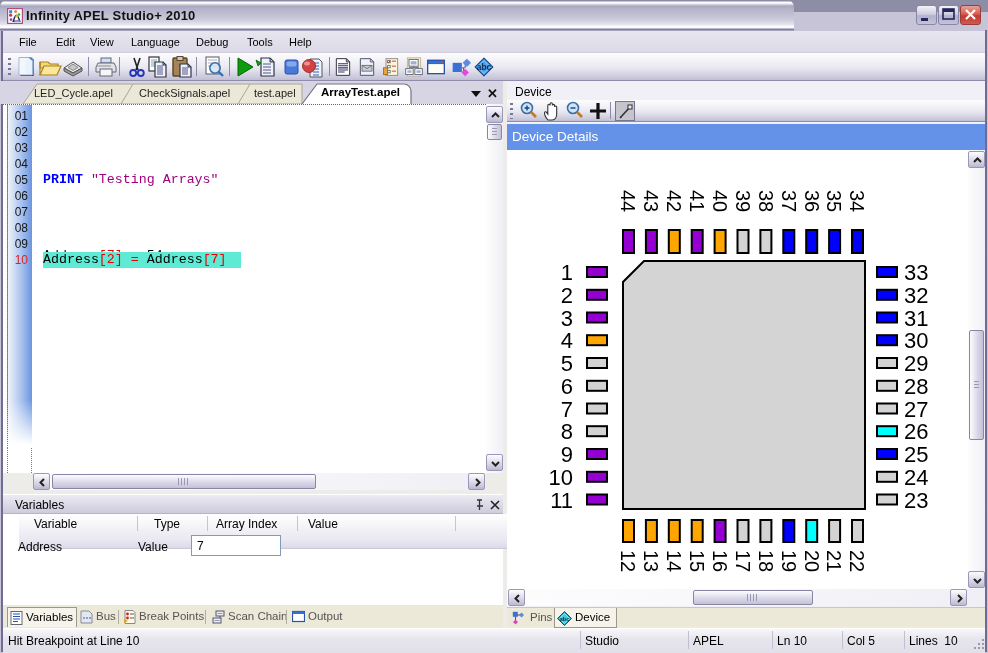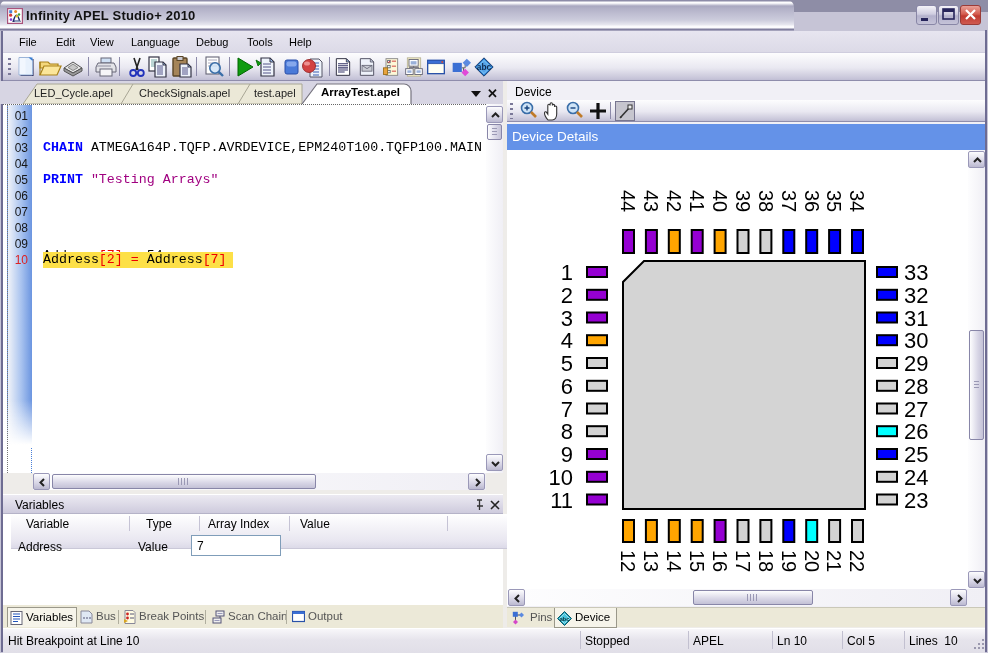--- a/index.html
+++ b/index.html
@@ -205,39 +205,39 @@
 .tabtxt{position:absolute;top:6px;font-size:11px;color:#222}
 #tabdrop{position:absolute;left:471px;top:91px;width:0;height:0;border:5px solid transparent;border-top:6px solid #111}
 #tabx{position:absolute;left:487px;top:86px;font-size:13px;font-weight:bold;color:#111}
 
 #editor{position:absolute;left:3px;top:104px;width:483px;height:369px;background:#fff;overflow:hidden;border-top:1px dotted #666}
 #gutter{position:absolute;left:4px;top:0px;width:25px;height:343px;background:linear-gradient(to bottom,rgba(255,255,255,0) 86%,#fff 99%),linear-gradient(to right,#eef1f8 2%,#a9c3ef 55%,#6b95e0);border-left:1px dotted #777}
 #gutterb{position:absolute;left:4px;top:343px;width:25px;height:41px;background:#fff;border-left:1px dotted #777;border-right:1px dotted #4a7fd8;border-bottom:1px dotted #555}
 .gnum{position:absolute;width:21px;text-align:right;left:4px;font-family:"Liberation Sans",sans-serif;font-size:12px;color:#161616;line-height:16px}
 .gnum.red{color:#dd2222}
 .cline{position:absolute;left:40px;font-family:"Liberation Mono",monospace;font-size:13.3px;line-height:16px;white-space:pre}
-.hline{background:#fde047;padding-right:6px}
+.hline{background:#5eead4;padding-right:14px}
 .ck{color:#0000ff;font-weight:bold}
 .cn{color:#000}
 .cr{color:#ee0000}
 .cs{color:#a00080}
 .ct{color:#1a5086}
 
 .sb{position:absolute;background:linear-gradient(to right,#fdfdfe,#f0eff5)}
 .sbtn{position:absolute;width:17px;height:17px;border:1px solid #9a98b8;border-radius:2px;background:linear-gradient(#fdfdfe,#d8d6e6 60%,#bbb9d0)}
 .sbtn svg{position:absolute;left:2px;top:2px}
 .vthumb{position:absolute;left:1px;width:15px;border:1px solid #8886a8;border-radius:2px;background:linear-gradient(to right,#fdfdfe,#d8d6e6 60%,#c3c1d6)}
 .vthumb i{position:absolute;left:4px;right:4px;top:50%;margin-top:-4px;height:8px;background:repeating-linear-gradient(#9a98b4 0 1px,transparent 1px 3px)}
 .hthumb i{position:absolute;top:3px;bottom:3px;left:50%;margin-left:-6px;width:11px;background:repeating-linear-gradient(to right,#9a98b4 0 1px,transparent 1px 3px)}
 .hthumb{position:absolute;top:1px;height:15px;border:1px solid #8886a8;border-radius:2px;background:linear-gradient(#fdfdfe,#d8d6e6 60%,#c3c1d6)}
 
 #varhdr{position:absolute;left:3px;top:494px;width:500px;height:20px;background:linear-gradient(#eceaf2,#cecbdd);border-top:1px solid #fff;border-bottom:1px solid #b5b3c8}
 #varhdr .t{position:absolute;left:12px;top:3px;font-size:12px;color:#000}
 #vartable{position:absolute;left:3px;top:514px;width:500px;height:90px;background:#fff}
-#varcols{position:absolute;left:8px;top:0;width:500px;height:35px;background:linear-gradient(#fff,#e8e6f0 80%,#dcdae8);border-bottom:1px solid #cac8d8}
+#varcols{position:absolute;left:16px;top:0;width:500px;height:35px;background:linear-gradient(#fff,#e8e6f0 80%,#dcdae8);border-bottom:1px solid #cac8d8}
 #varcols span{position:absolute;top:3px;font-size:12px;color:#000}
 .colsep{position:absolute;top:2px;width:1px;height:15px;background:#c5c3d5}
 #varrow span{position:absolute;top:26px;font-size:12px;color:#000}
 #varbox{position:absolute;left:188px;top:21px;width:90px;height:21px;background:#fff;border:1px solid #7f9db9}
 #varbox span{position:absolute;left:5px;top:3px;font-size:12px}
 
 #btabs{position:absolute;left:3px;top:604px;width:500px;height:24px;background:#ece9d8;border-top:1px solid #fff}
 .btab{position:absolute;top:2px;height:20px;font-size:11.5px;color:#555}
 .btab .lbl{position:absolute;left:18px;top:3px;white-space:nowrap}
 .btab svg{position:absolute;left:2px;top:3px}
@@ -257,21 +257,20 @@
   <span class="tabtxt" style="left:321px;top:5px;font-size:11.5px;font-weight:bold;color:#000">ArrayTest.apel</span>
 </div>
 <div id="tabdrop"></div>
 <div id="tabx">✕</div>
 <div id="editor">
   <div id="gutter"></div>
   <div id="gutterb"></div>
   <div class="gnum" style="top:3px">01</div>
 <div class="gnum" style="top:19px">02</div>
 <div class="gnum" style="top:35px">03</div>
-<div class="cline" style="top:35px"><span class="ck">CHAIN</span><span class="cn"> ATMEGA164P.TQFP.AVRDEVICE,EPM240T100.TQFP100.MAIN</span></div>
 <div class="gnum" style="top:51px">04</div>
 <div class="gnum" style="top:67px">05</div>
 <div class="cline" style="top:67px"><span class="ck">PRINT</span><span class="cn"> </span><span class="cs">"Testing Arrays"</span></div>
 <div class="gnum" style="top:83px">06</div>
 <div class="gnum" style="top:99px">07</div>
 <div class="gnum" style="top:115px">08</div>
 <div class="gnum" style="top:131px">09</div>
 <div class="cline" style="top:143px"><span class="cn">Address</span><span class="cr">[7]</span><span class="cn"> </span><span class="cr">=</span><span class="cn"> 54</span></div>
 <div class="gnum red" style="top:147px">10</div>
 <div class="cline hline" style="top:147px"><span class="cn">Address</span><span class="cr">[2]</span><span class="cn"> </span><span class="cr">=</span><span class="cn"> Address</span><span class="cr">[7]</span></div>
@@ -576,21 +575,21 @@
 
 <style>
 #status{position:absolute;left:3px;top:628px;width:982px;height:37px;
 background:linear-gradient(#f8f7fa,#e6e4ec 30%,#dcdae4);border-top:1px solid #fff}
 #status span{position:absolute;top:5px;font-size:12px;color:#000}
 .scell{position:absolute;top:2px;height:18px;border-left:1px solid #c2c0d0}
 #grip{position:absolute;left:971px;top:8px;width:12px;height:12px}
 </style>
 <div id="status">
   <span style="left:5px">Hit Breakpoint at Line 10</span>
-  <span style="left:582px">Stopped</span>
+  <span style="left:582px">Studio</span>
   <span style="left:690px">APEL</span>
   <span style="left:774px">Ln 10</span>
   <span style="left:844px">Col 5</span>
   <span style="left:906px">Lines&nbsp;&nbsp;10</span>
   <div class="scell" style="left:577px"></div>
   <div class="scell" style="left:685px"></div>
   <div class="scell" style="left:769px"></div>
   <div class="scell" style="left:839px"></div>
   <div class="scell" style="left:901px"></div>
   <div id="grip"><svg width="12" height="12" viewBox="0 0 12 12">

